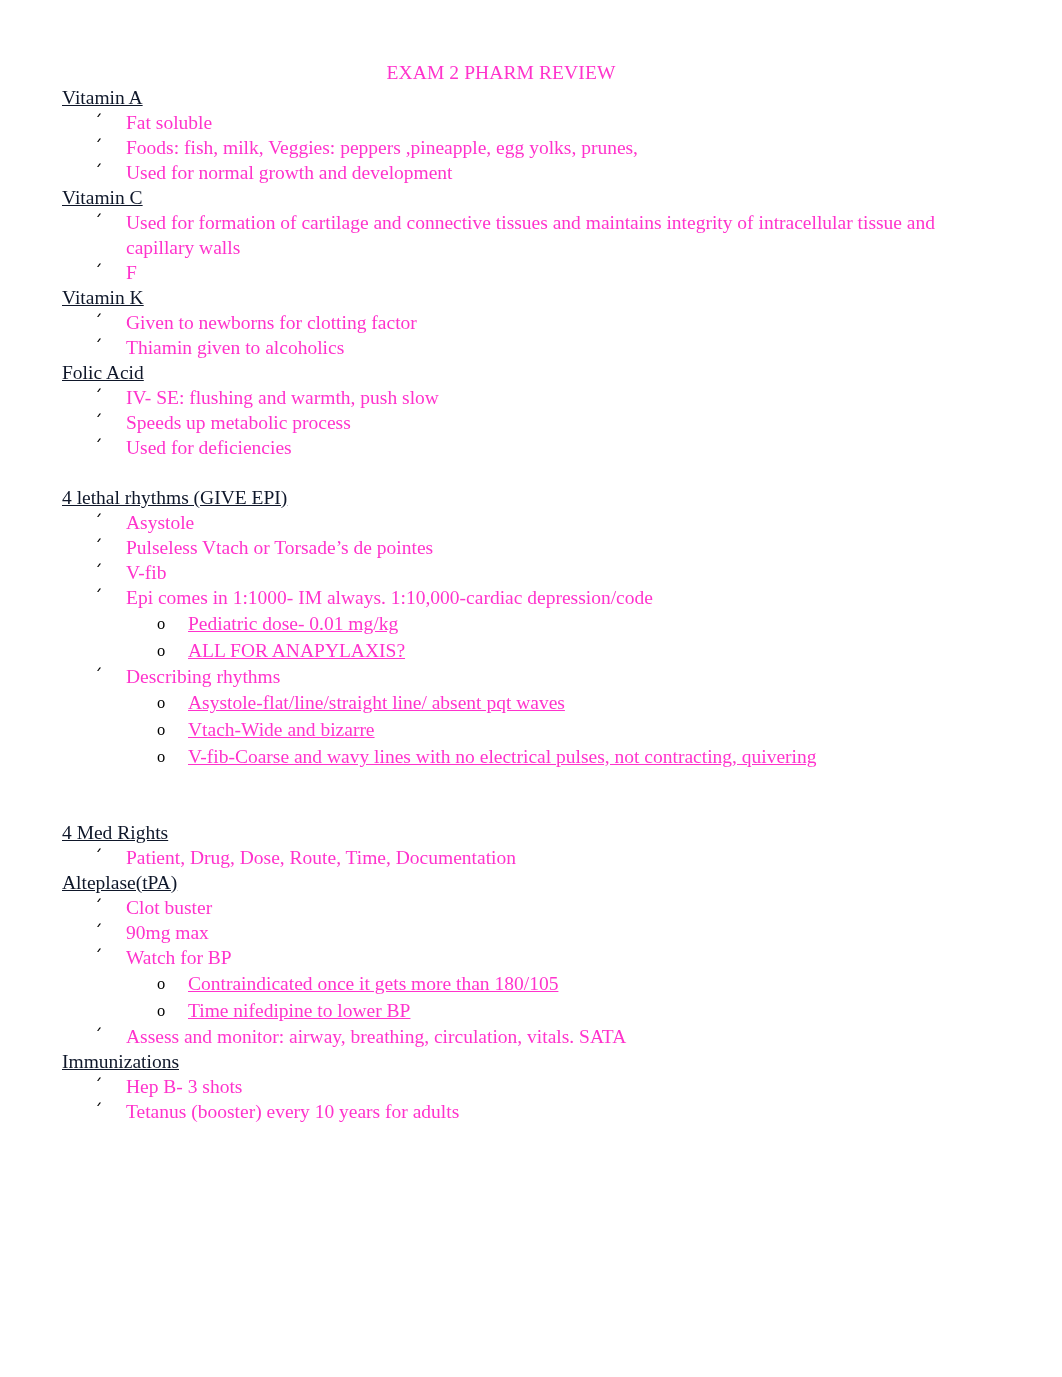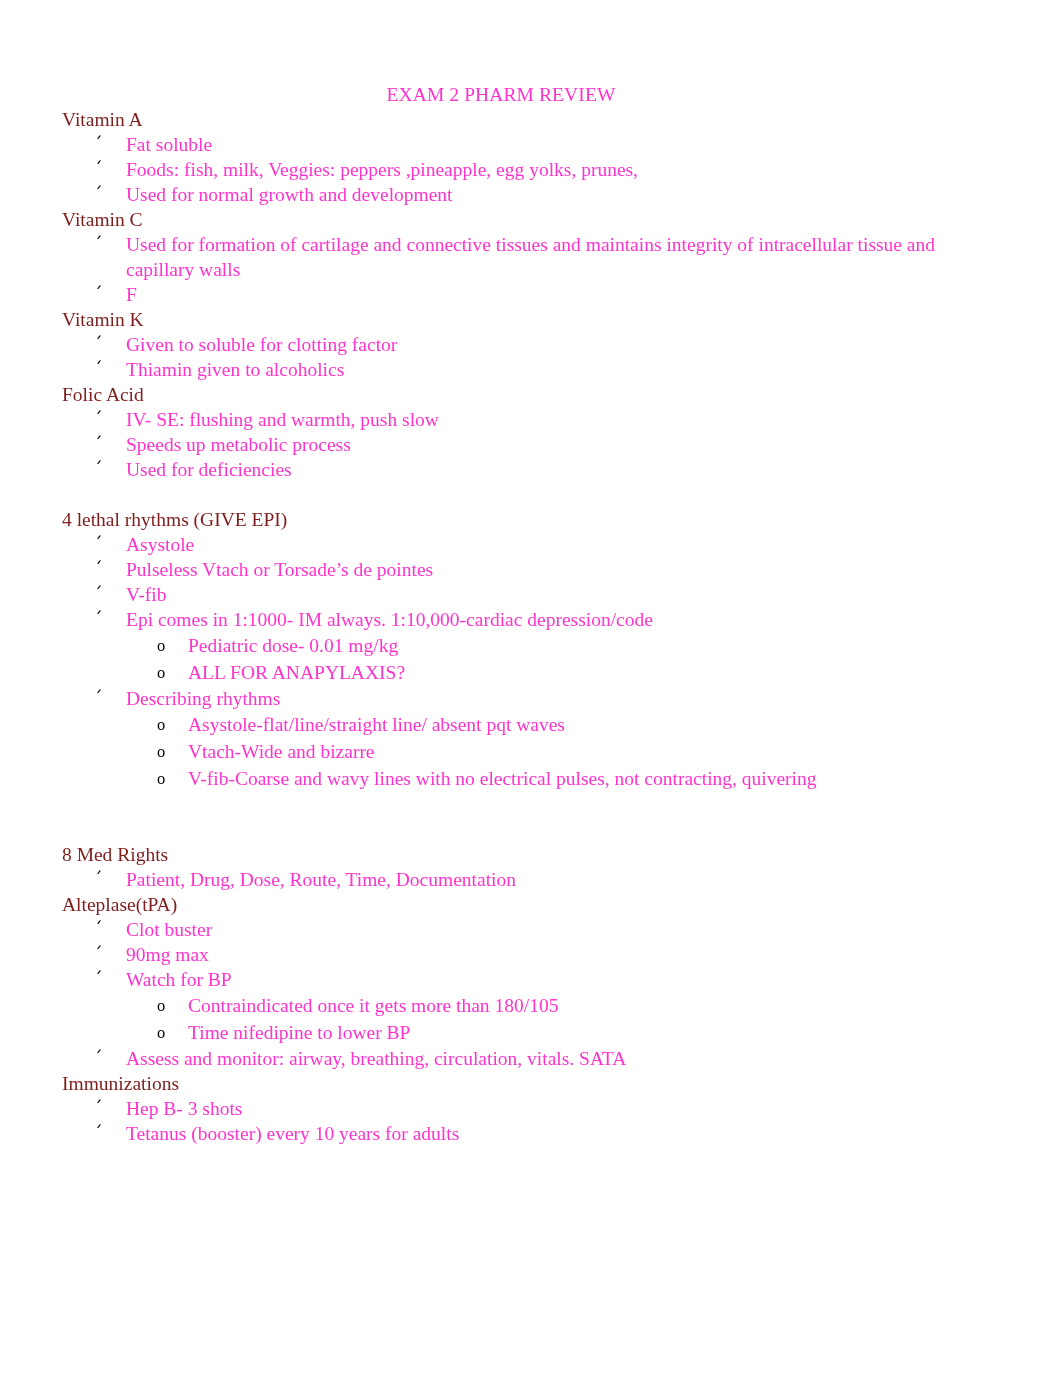--- a/index.html
+++ b/index.html
@@ -19,39 +19,39 @@
     width: 1062px;
     height: 1377px;
     background: #ffffff;
     padding: 0;
     box-sizing: border-box;
   }
   #doc {
     padding-top: 60px;
     padding-left: 62px;
     padding-right: 62px;
-    margin-top: 22px;
   }
   .doc-title {
     text-align: center;
     font-size: 19.5px;
     line-height: 25px;
     color: #ff33cc;
     margin: 0 0 0 0;
     font-weight: normal;
     letter-spacing: 0.1px;
     padding-right: 60px;
   }
   .heading {
     font-size: 19.5px;
     line-height: 25px;
-    color: #7f1d1d;
+    color: #0f172a;
     margin: 0;
     padding: 0;
     white-space: pre-wrap;
+    text-decoration: underline;
   }
   .blank-line {
     height: 25px;
     line-height: 25px;
     font-size: 19.5px;
   }
   
   .l1 {
     position: relative;
     margin: 0;
@@ -87,20 +87,21 @@
     left: 95px;            
     top: 0;
     width: 20px;
     color: #000000;
     font-size: 16.5px;
     line-height: 27px;
     font-family: "Liberation Serif", serif;
   }
   .l2 .txt {
     display: block;
+    text-decoration: underline;
   }
 </style>
 </head>
 <body>
 
 <div id="page">
   <div id="doc">
     <div class="doc-title">EXAM 2 PHARM REVIEW</div>
     <div id="content">
         <div class="heading">Vitamin A</div>
@@ -121,21 +122,21 @@
           <span class="bullet">´</span>
           <span class="txt">Used for formation of cartilage and connective tissues and maintains integrity of intracellular tissue and capillary walls</span>
         </div>
         <div class="l1">
           <span class="bullet">´</span>
           <span class="txt">F</span>
         </div>
         <div class="heading">Vitamin K</div>
         <div class="l1">
           <span class="bullet">´</span>
-          <span class="txt">Given to soluble for clotting factor</span>
+          <span class="txt">Given to newborns for clotting factor</span>
         </div>
         <div class="l1">
           <span class="bullet">´</span>
           <span class="txt">Thiamin given to alcoholics</span>
         </div>
         <div class="heading">Folic Acid</div>
         <div class="l1">
           <span class="bullet">´</span>
           <span class="txt">IV- SE: flushing and warmth, push slow</span>
         </div>
@@ -184,21 +185,21 @@
         <div class="l2">
           <span class="bullet">o</span>
           <span class="txt">Vtach-Wide and bizarre</span>
         </div>
         <div class="l2">
           <span class="bullet">o</span>
           <span class="txt">V-fib-Coarse and wavy lines with no electrical pulses, not contracting, quivering</span>
         </div>
         <div class="blank-line">&nbsp;</div>
         <div class="blank-line">&nbsp;</div>
-        <div class="heading">8 Med Rights</div>
+        <div class="heading">4 Med Rights</div>
         <div class="l1">
           <span class="bullet">´</span>
           <span class="txt">Patient, Drug, Dose, Route, Time, Documentation</span>
         </div>
         <div class="heading">Alteplase(tPA)</div>
         <div class="l1">
           <span class="bullet">´</span>
           <span class="txt">Clot buster</span>
         </div>
         <div class="l1">

